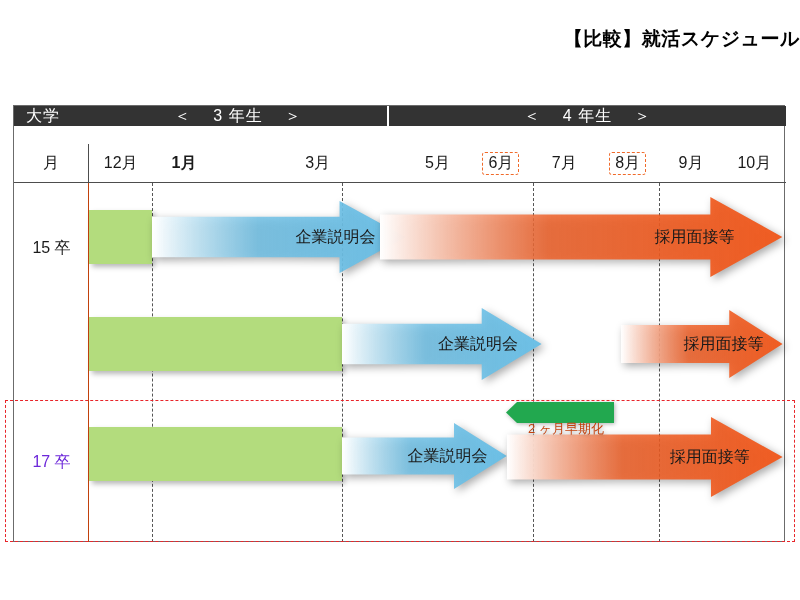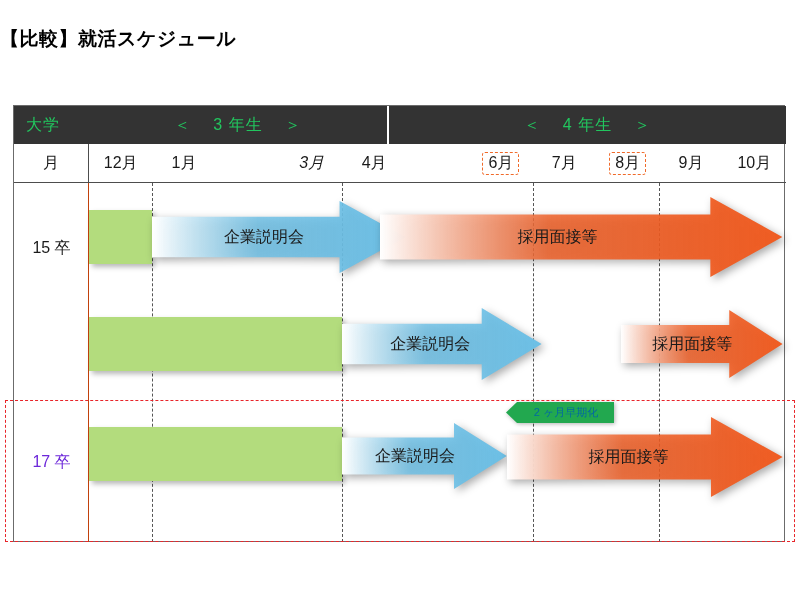--- a/index.html
+++ b/index.html
@@ -15,21 +15,21 @@
     font-family: "Liberation Sans", "DejaVu Sans", sans-serif;
     color: #1a1a1a;
   }
 
   
   #chart-title {
     position: absolute;
     left: 0;
     top: 26px;
     width: 800px;
-    text-align: left;
+    text-align: right;
     font-size: 19px;
     font-weight: bold;
     letter-spacing: 0.5px;
     color: #000000;
   }
 
   
   #schedule-table {
     position: absolute;
     left: 13px;
@@ -39,23 +39,23 @@
     border: 1px solid #6b6b6b;
     box-sizing: border-box;
     background: #ffffff;
   }
 
   
   .header-band {
     position: absolute;
     left: 0;
     top: 0;
-    height: 38px;
+    height: 20px;
     background: #333333;
-    color: #22c55e;
+    color: #ffffff;
     box-sizing: border-box;
     text-align: center;
   }
   #header-univ-cell {
     width: 75px;
     left: 0;
     display: flex;
     align-items: center;
     padding-left: 12px;
   }
@@ -175,21 +175,21 @@
   }
   .arrow .arrow-shape {
     position: absolute;
     left: 0; top: 0;
     width: 100%; height: 100%;
   }
   .arrow .arrow-label {
     position: relative;
     z-index: 2;
     width: 100%;
-    text-align: center;
+    text-align: right;
     font-size: 16px;
     color: #1a1a1a;
     padding-right: 12%;
     box-sizing: border-box;
     white-space: nowrap;
   }
 
   
   #early-callout {
     position: absolute;
@@ -205,23 +205,24 @@
   #early-callout .cb-label {
     position: relative;
     z-index: 2;
     width: 100%;
     height: 100%;
     display: flex;
     align-items: center;
     justify-content: center;
     padding-left: 12px;
     box-sizing: border-box;
-    font-size: 11px;
-    color: #0369a1;
+    font-size: 13px;
+    color: #c2410c;
     white-space: nowrap;
+    margin-top: 16px;
   }
 
   
   #highlight-box {
     position: absolute;
     left: 5px;
     top: 400px;
     width: 790px;
     height: 142px;
     border: 1.8px dashed #e8252a;
@@ -253,28 +254,28 @@
   </div>
 
   <div id="month-row">
     <div id="month-label-cell">
       <span>月</span>
     </div>
     <div id="month-cells">
         <div class="month-cell" style="left: 0px; width: 63.3636px;">
           <span class="mtxt">12月</span>
         </div>
-        <div class="month-cell" style="left: 63.3636px; width: 63.3636px;">
+        <div class="month-cell" style="left: 63.3636px; width: 63.3636px; font-weight: bold;">
           <span class="mtxt">1月</span>
         </div>
-        <div class="month-cell" style="left: 191px; width: 63.3636px; font-style: italic;">
+        <div class="month-cell" style="left: 197px; width: 63.3636px;">
           <span class="mtxt">3月</span>
         </div>
-        <div class="month-cell" style="left: 253.455px; width: 63.3636px;">
-          <span class="mtxt">4月</span>
+        <div class="month-cell" style="left: 316.818px; width: 63.3636px;">
+          <span class="mtxt">5月</span>
         </div>
         <div class="month-cell highlight" style="left: 380.182px; width: 63.3636px; align-items: center;">
           <span class="mtxt">6月</span>
         </div>
         <div class="month-cell" style="left: 443.545px; width: 63.3636px; text-align: right;">
           <span class="mtxt">7月</span>
         </div>
         <div class="month-cell highlight" style="left: 506.909px; width: 63.3636px; text-align: center;">
           <span class="mtxt">8月</span>
         </div>

